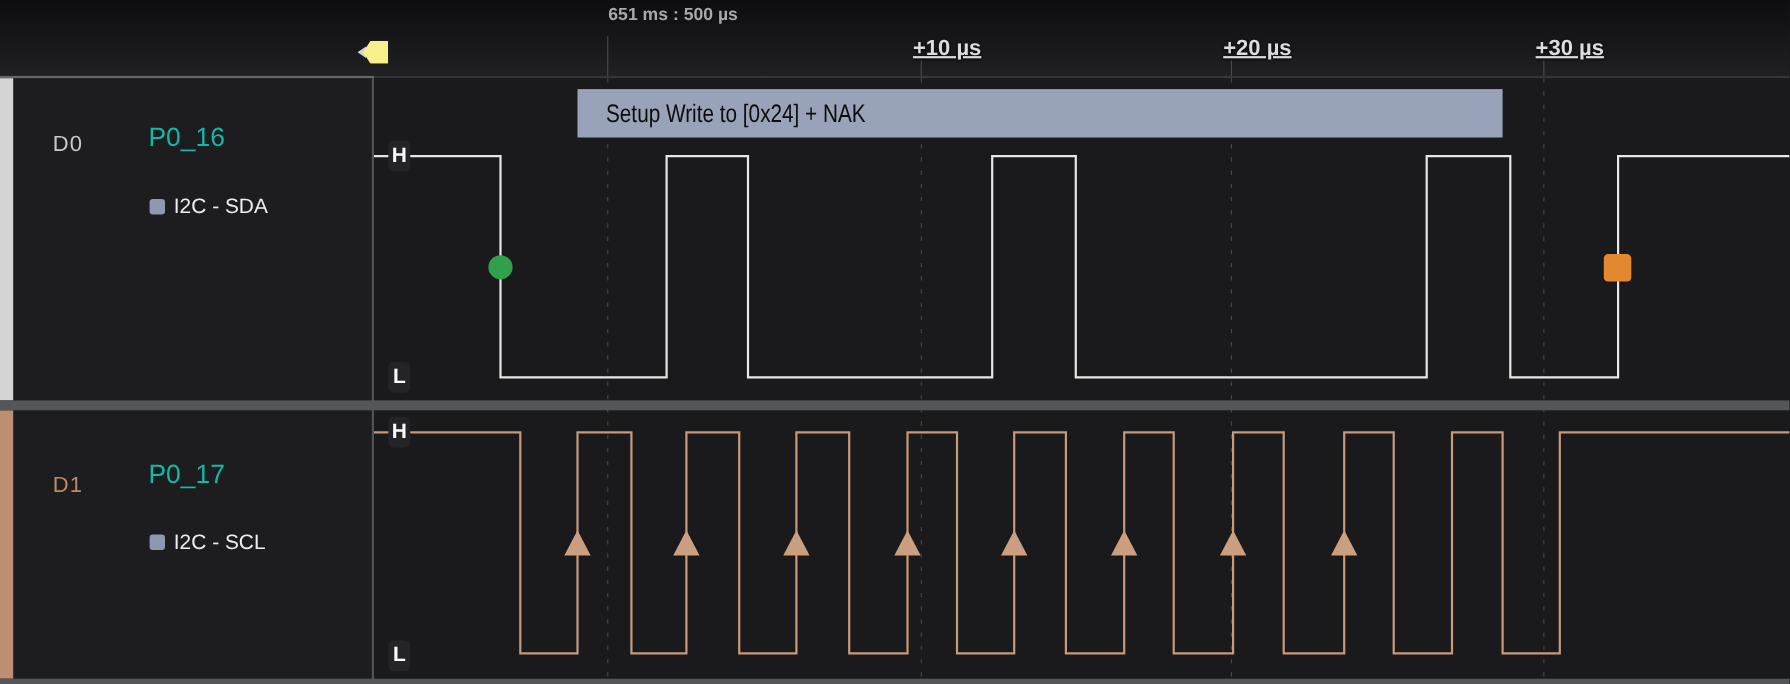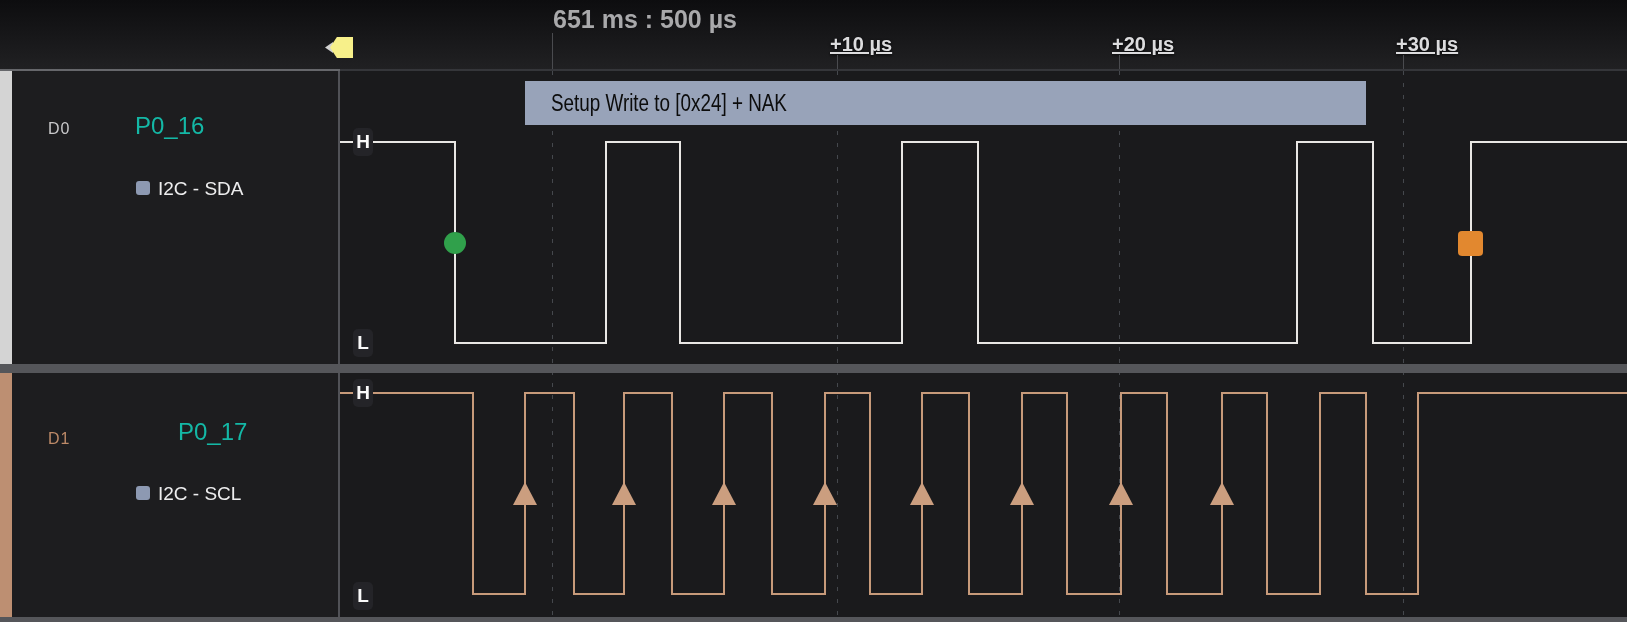--- a/index.html
+++ b/index.html
@@ -8,36 +8,36 @@
   }
   html,body{margin:0;padding:0;background:#1b1b1d;}
   body{width:1627px;height:622px;overflow:hidden;font-family:"Liberation Sans",sans-serif;}
   #app{position:relative;width:1627px;height:622px;background:#1a1a1c;}
 
   
   .header{position:absolute;left:0;top:0;width:1627px;height:71px;
     background:linear-gradient(#0d0d0f,#212123);z-index:3;}
   .header-border-left{position:absolute;left:0;top:69px;width:340px;height:2px;background:#66676b;z-index:4;}
   .header-border-right{position:absolute;left:340px;top:69px;width:1287px;height:2px;background:#35363a;z-index:4;}
-  .timestamp{position:absolute;top:5px;font-size:25px;font-weight:bold;color:#a9a9ab;white-space:nowrap;}
+  .timestamp{position:absolute;top:5px;font-size:16px;font-weight:bold;color:#a9a9ab;white-space:nowrap;}
   .offset-label{position:absolute;top:33px;font-size:20px;font-weight:bold;color:#dcdcde;
     text-shadow:0 1px 3px rgba(0,0,0,.9);white-space:nowrap;text-decoration:underline;}
   .tick{position:absolute;width:1px;background:#4a4b4f;}
   .anchor-tick{top:33px;height:38px;}
   .offset-tick{top:55px;height:16px;}
 
   
   .panel{position:absolute;left:0;top:71px;width:338px;height:551px;background:#1d1d1f;z-index:1;}
   .strip{position:absolute;left:0;width:12px;z-index:2;}
   .strip-d0{top:71px;height:293px;background:#d4d4d4;}
   .strip-d1{top:373px;height:244px;background:#bd8f72;}
   .vborder{position:absolute;left:338px;top:0;width:2px;height:622px;background:#515257;z-index:2;}
 
   .chan-label{position:absolute;z-index:6;}
-  .chan-id{position:absolute;left:48px;font-size:16px;letter-spacing:1px;}
+  .chan-id{position:absolute;left:48px;font-size:20px;letter-spacing:1px;}
   .chan-id.d0{color:#c9c9cb;} .chan-id.d1{color:#bd8a68;}
   .chan-name{position:absolute;left:135px;font-size:24px;color:#14b8a6;}
   .chan-proto{position:absolute;left:158px;font-size:19px;color:#ededee;white-space:nowrap;}
   .swatch{position:absolute;left:136px;width:14px;height:14px;border-radius:3px;background:#8d99b2;}
 
   
   .grid-svg,.wave-svg{position:absolute;left:0;z-index:3;}
   .grid-svg{z-index:2;}
   .divider{position:absolute;left:0;width:1627px;background:var(--divider);z-index:5;}
   .divider-mid{top:364px;height:9px;}
@@ -87,21 +87,21 @@
 
   <div class="chan-label">
     <div class="chan-id d0" style="top:120px;">D0</div>
     <div class="chan-name" style="top:112px;">P0_16</div>
     <div class="swatch" style="top:181px;"></div>
     <div class="chan-proto" style="top:178px;">I2C - SDA</div>
   </div>
 
   <div class="chan-label">
     <div class="chan-id d1" style="top:430px;">D1</div>
-    <div class="chan-name" style="top:418px;margin-left:43px;">P0_17</div>
+    <div class="chan-name" style="top:418px;">P0_17</div>
     <div class="swatch" style="top:486px;"></div>
     <div class="chan-proto" style="top:483px;">I2C - SCL</div>
   </div>
 
   <div class="annotation" style="left: 525px; width: 841px; background: rgb(152, 163, 185);">
     <span>Setup Write to [0x24] + NAK</span>
   </div>
 
   <div class="chip chip-d0-h">H</div>
   <div class="chip chip-d0-l">L</div>

